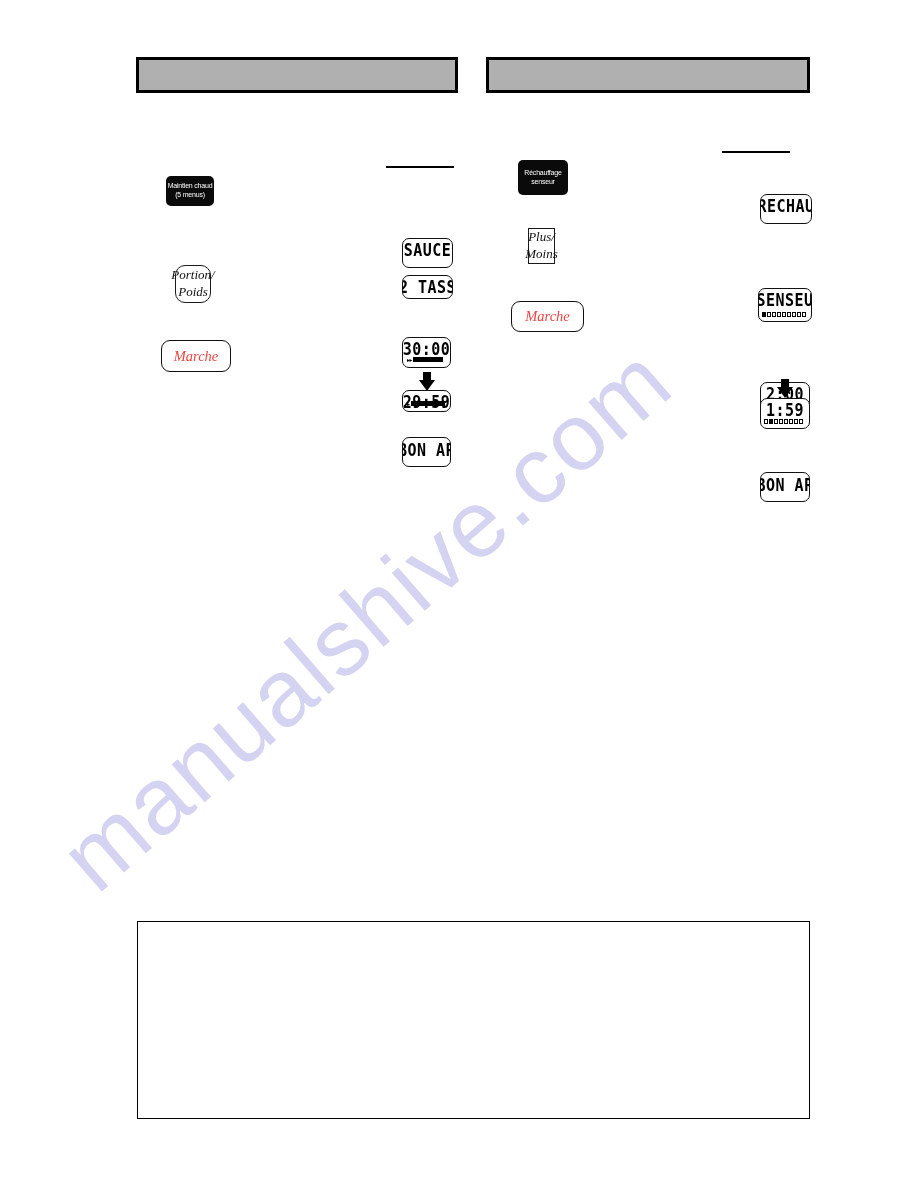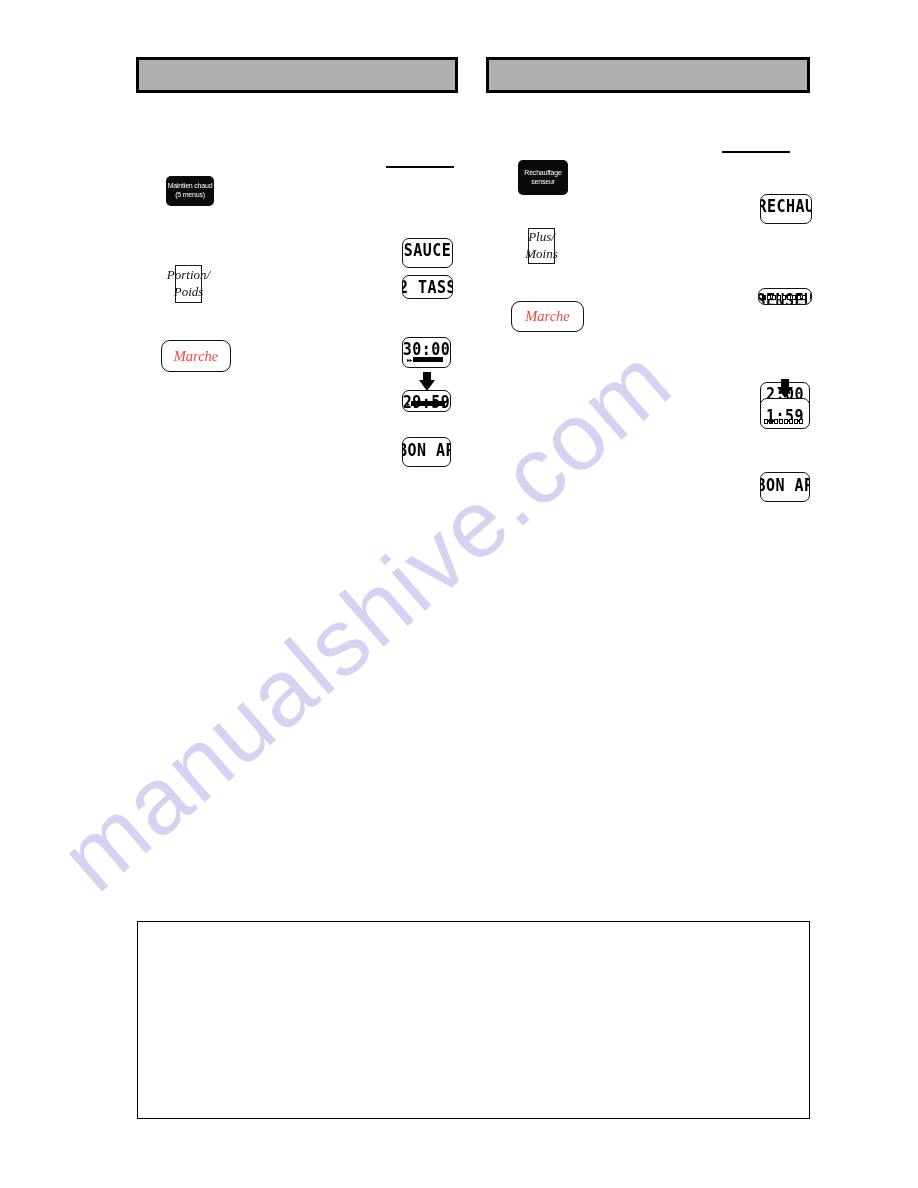--- a/index.html
+++ b/index.html
@@ -104,21 +104,21 @@
     display: flex;
     align-items: center;
     justify-content: center;
     font-family: "Liberation Serif", serif;
     font-style: italic;
     font-size: 14.5px;
     box-sizing: border-box;
   }
 
   #btn-keepwarm  { left: 166px; top: 176px; width: 48px; height: 30px; }
-  #btn-portion   { left: 175px; top: 265px; width: 27px; height: 38px; }
+  #btn-portion   { left: 175px; top: 265px; width: 36px; height: 38px; border-radius: 10px; }
   #btn-start-l   { left: 161px; top: 340px; width: 70px; height: 32px; }
 
   #btn-sensorrh  { left: 518px; top: 160px; width: 50px; height: 35px; }
   #btn-plusmoins { left: 528px; top: 228px; width: 27px; height: 36px; }
   #btn-start-r   { left: 511px; top: 301px; width: 73px; height: 31px; }
 
   
   .lcd {
     position: absolute;
     background: #ffffff;
@@ -279,21 +279,21 @@
   <div class="btn-dark" id="btn-sensorrh">Réchauffage<br>senseur</div>
 
   <div class="btn-light" id="btn-plusmoins">Plus/<br>Moins</div>
 
   <div class="btn-start" id="btn-start-r">Marche</div>
 
   <div class="lcd" style="left:760px; top:194px; width:52px; height:30px;">
     <span class="lcd-text">RECHAU</span>
   </div>
 
-  <div class="lcd" style="left:758px; top:288px; width:54px; height:17px;">
+  <div class="lcd" style="left:758px; top:288px; width:54px; height:34px;">
     <span class="lcd-text">SENSEU</span>
     <div class="bar-seg">
       <span class="seg on"></span>
       <span class="seg"></span>
       <span class="seg"></span>
       <span class="seg"></span>
       <span class="seg"></span>
       <span class="seg"></span>
       <span class="seg"></span>
       <span class="seg"></span>
@@ -313,21 +313,21 @@
       <span class="seg"></span>
       <span class="seg"></span>
     </div>
   </div>
 
   <div class="arrow-down" style="left:785px; top:379px;">
     <span class="shaft"></span>
     <span class="head"></span>
   </div>
 
-  <div class="lcd" style="left:760px; top:398px; width:50px; height:31px;justify-content:center;">
+  <div class="lcd" style="left:760px; top:398px; width:50px; height:31px;">
     <span class="lcd-text">1:59</span>
     <div class="bar-seg">
       <span class="seg"></span>
       <span class="seg on"></span>
       <span class="seg"></span>
       <span class="seg"></span>
       <span class="seg"></span>
       <span class="seg"></span>
       <span class="seg"></span>
       <span class="seg"></span>

